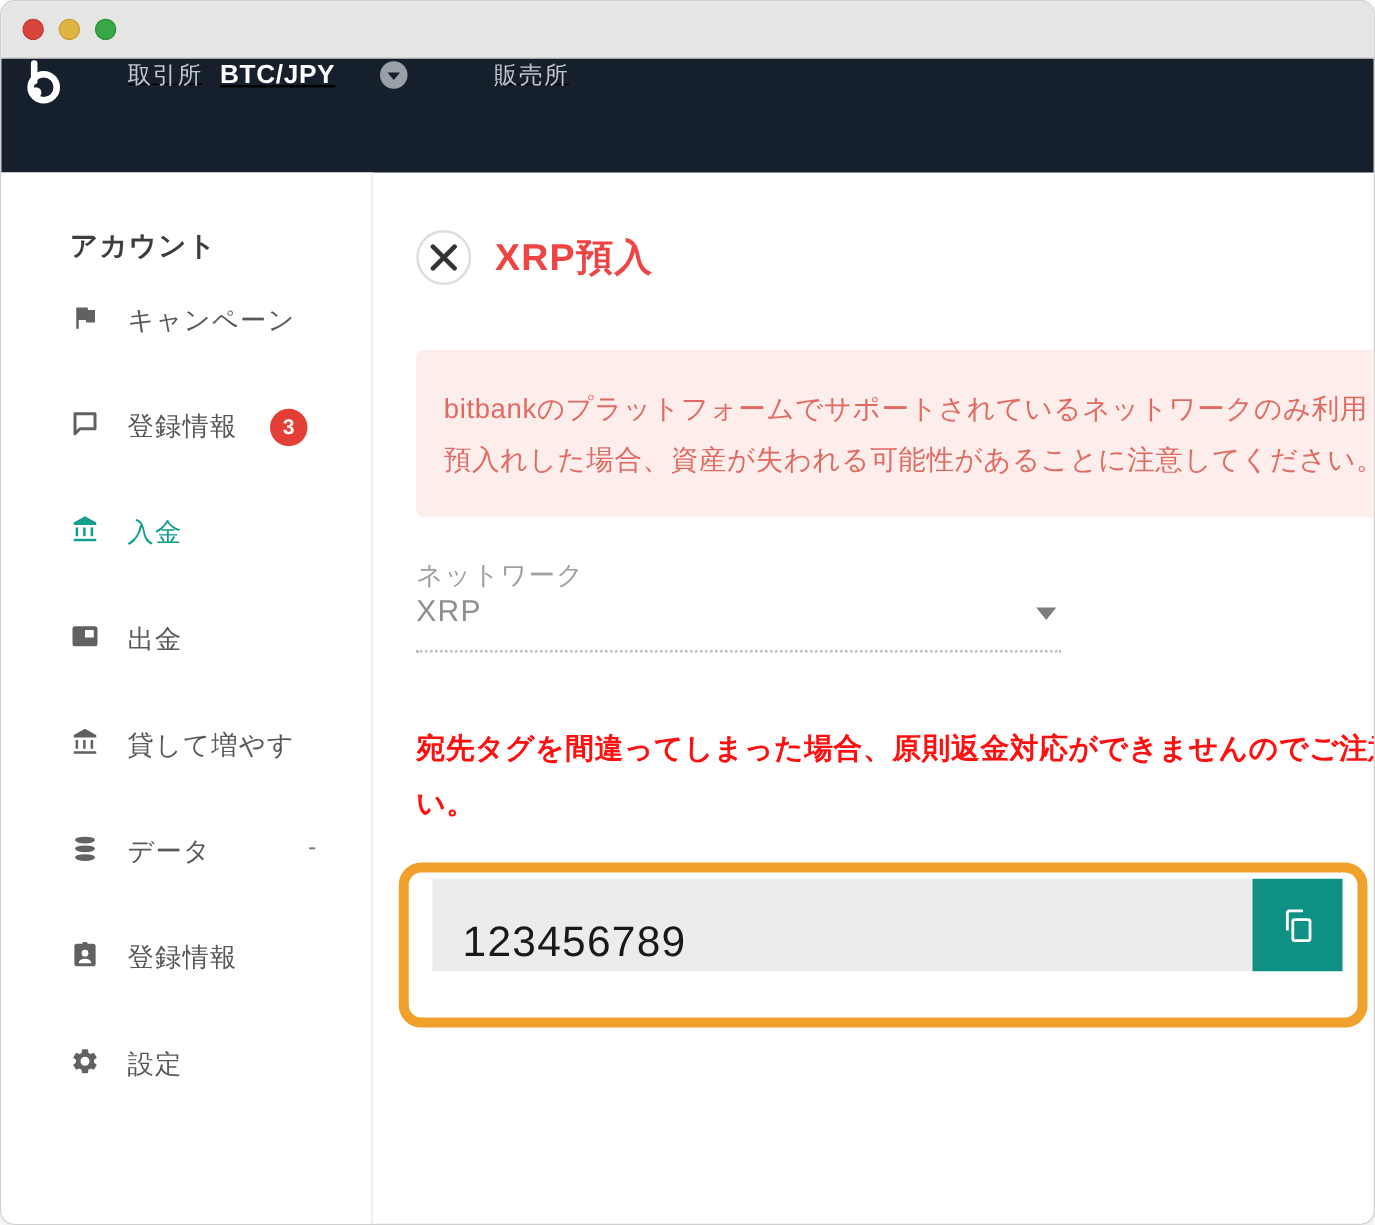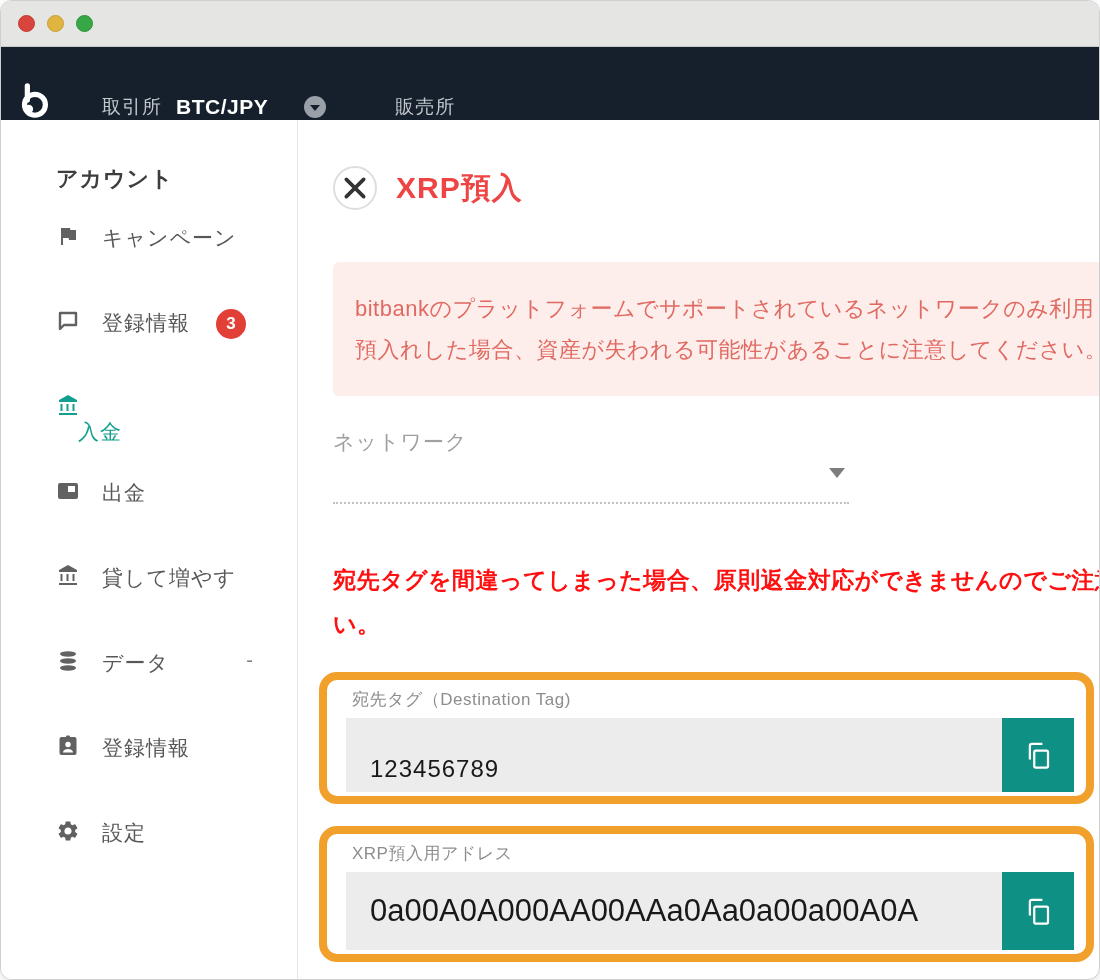--- a/index.html
+++ b/index.html
@@ -14,21 +14,21 @@
   .titlebar {
     height:46px; background:#e5e5e4; border-bottom:1px solid #c9c9c9;
     display:flex; align-items:center; padding-left:17px;
   }
   .light { width:17px; height:17px; border-radius:50%; margin-right:12px; }
   .light.red   { background:#d8453c; border:1px solid #c33b33; }
   .light.yellow{ background:#dfb441; border:1px solid #caa032; }
   .light.green { background:#37a845; border:1px solid #2d9239; }
   
   .header {
-    height:73px; background:#161f2c; display:flex; align-items:flex-end;
+    height:91px; background:#161f2c; display:flex; align-items:flex-start;text-decoration:underline;
   }
   .logo-box { width:66px; display:flex; align-items:center; justify-content:center; }
   .hdivider { width:1px; background:#2a3442; }
   .hitem { display:flex; align-items:center; padding:0 34px; gap:14px; }
   .hlabel { color:#c3c8ce; font-size:19px; letter-spacing:1px; }
   .hpair  { color:#ffffff; font-size:21px; font-weight:bold; letter-spacing:.5px; }
   .caret-circle {
     width:22px; height:22px; border-radius:50%; background:#99a0a8;
     display:flex; align-items:center; justify-content:center; margin-left:22px;
   }
@@ -40,21 +40,21 @@
   .bodyrow { position:relative; height:860px;padding-left:35px; }
   .sidebar {
     position:absolute; left:0; top:0; bottom:0; width:297px;
     border-right:1px solid #e6e6e6; background:#fff; padding:44px 0 0 55px;
     overflow:hidden;
   }
   .side-title { font-size:22px; font-weight:bold; color:#3d3d3d; letter-spacing:1px; margin-bottom:30px; }
   .side-item { display:flex; align-items:flex-start; height:85px; color:#585858; cursor:pointer; }
   .side-item .icn { width:24px; height:24px; color:#616161; flex:0 0 24px; }
   .side-item .lbl { font-size:21px; margin-left:22px; letter-spacing:1px; white-space:nowrap; }
-  .side-item.active { color:#129f8d;flex-direction:column; }
+  .side-item.active { color:#129f8d; }
   .side-item.active .icn { color:#129f8d; }
   .side-item.active .lbl { color:#129f8d; }
   .badge {
     margin-left:26px; min-width:30px; height:30px; border-radius:15px;
     background:#e23f36; color:#fff; font-size:17px; font-weight:bold;
     display:flex; align-items:center; justify-content:center;
   }
   .trailing { margin-left:auto; margin-right:44px; color:#7d7d7d; font-size:20px; }
   
   .content { position:absolute; left:297px; top:0; width:880px; height:860px; }
@@ -82,21 +82,21 @@
     border:8px solid #f1a02c; border-radius:18px; background:#fff;
     padding:5px 12px 12px 19px;
   }
   .fgroup.g1 { top:552px; height:132px; }
   .fgroup.g2 { top:706px; height:136px; }
   .flabel { font-size:17px; color:#8d8d8d; margin:3px 0 7px 6px; letter-spacing:.5px; white-space:nowrap; }
   .frow { display:flex; align-items:stretch; }
   .g1 .frow { height:74px; }
   .g2 .frow { height:78px; }
   .fvalue-box { flex:1 1 auto; background:#ececec; display:flex; align-items:center; padding-left:24px; overflow:hidden; }
-  .g1 .fvalue { font-size:24px; color:#191919; letter-spacing:1px;margin-top:28px; }
+  .g1 .fvalue { font-size:34px; color:#191919; letter-spacing:1px;margin-top:28px; }
   .g2 .fvalue { font-size:31px; color:#191919; letter-spacing:0; }
   .copy-btn { flex:0 0 72px; background:#0e9184; border:none; display:flex; align-items:center; justify-content:center; cursor:pointer; }
 </style>
 </head>
 <body>
 
 <div class="app">
 
   <div class="titlebar">
     <div class="light red"></div>
@@ -208,53 +208,39 @@
         <div class="page-title">XRP預入</div>
       </div>
 
       <div class="alert">
         <div class="aline">bitbankのプラットフォームでサポートされているネットワークのみ利用</div>
         <div class="aline">預入れした場合、資産が失われる可能性があることに注意してください。</div>
       </div>
 
       <div class="net-label">ネットワーク</div>
       <div class="net-select">
+        <div class="net-value">XRP</div>
         <div class="net-caret"></div>
       </div>
 
       <div class="warning">
         <div class="wline">宛先タグを間違ってしまった場合、原則返金対応ができませんのでご注意くださ</div>
         <div class="wline">い。</div>
       </div>
 
       <div class="fgroup g1">
-        <div class="flabel">宛先タグ（Destination Tag)</div>
         <div class="frow">
           <div class="fvalue-box">
             <span class="fvalue">123456789</span>
           </div>
           <button class="copy-btn">
             <svg width="30" height="30" viewBox="0 0 24 24" fill="none" stroke="#ffffff" stroke-width="1.8" stroke-linejoin="round">
               <rect x="9" y="8.5" width="11" height="13.5" rx="1.2"></rect>
               <path d="M5.5 15.5V4.5A1.5 1.5 0 0 1 7 3h8.5"></path>
             </svg>
           </button>
         </div>
       </div>
 
-      <div class="fgroup g2">
-        <div class="flabel">XRP預入用アドレス</div>
-        <div class="frow">
-          <div class="fvalue-box">
-            <span class="fvalue">0a00A0A000AA00AAa0Aa0a00a00A0A</span>
-          </div>
-          <button class="copy-btn">
-            <svg width="30" height="30" viewBox="0 0 24 24" fill="none" stroke="#ffffff" stroke-width="1.8" stroke-linejoin="round">
-              <rect x="9" y="8.5" width="11" height="13.5" rx="1.2"></rect>
-              <path d="M5.5 15.5V4.5A1.5 1.5 0 0 1 7 3h8.5"></path>
-            </svg>
-          </button>
-        </div>
-      </div>
 
     </div>
   </div>
 </div>
 
 </body></html>

